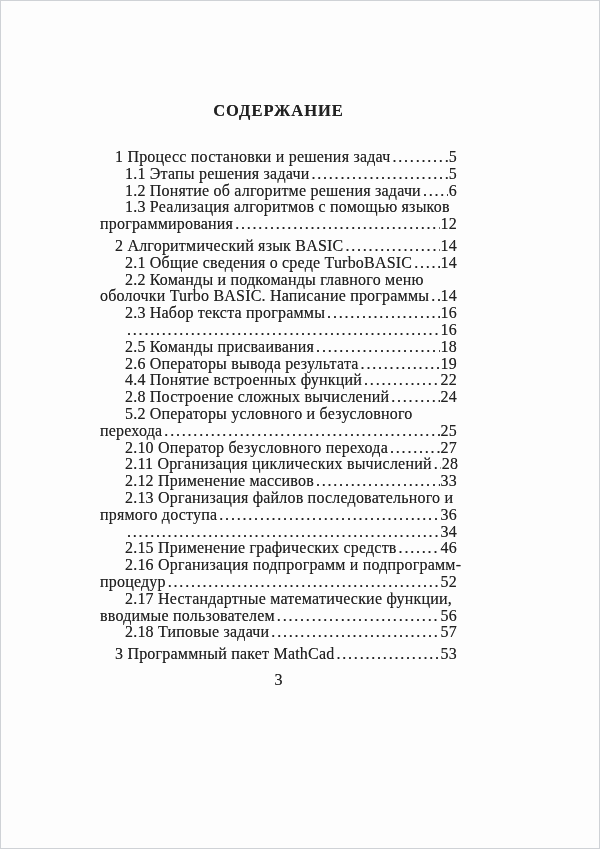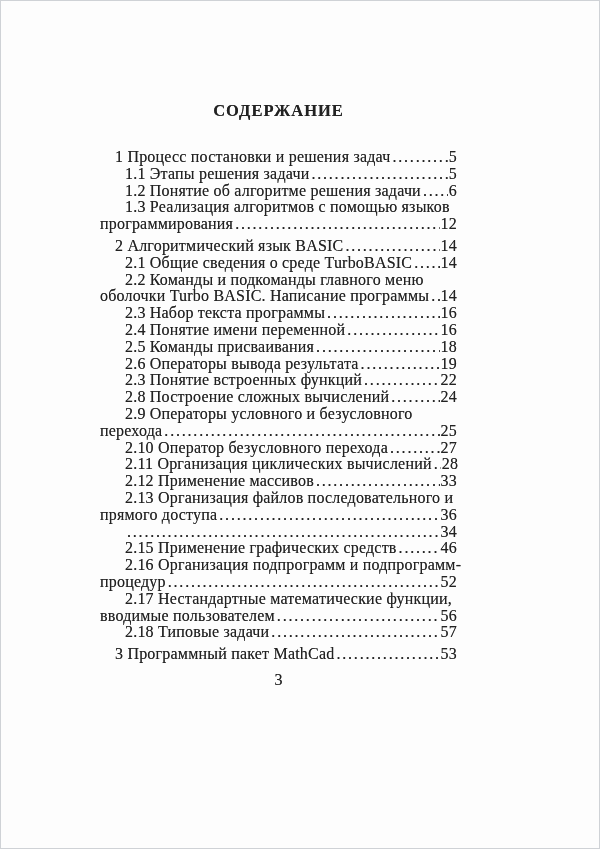--- a/index.html
+++ b/index.html
@@ -149,21 +149,20 @@
 
   <div class="row">
       <span class="txt">2.3 Набор текста программы</span>
       <span class="dots"></span>
       <span class="pg">16</span>
     </div>
       </div>
       <div class="entry lvl2">
 
   <div class="row">
-      <span class="txt">2.4 Понятие имени переменной</span>
       <span class="dots"></span>
       <span class="pg">16</span>
     </div>
       </div>
       <div class="entry lvl2">
 
   <div class="row">
       <span class="txt">2.5 Команды присваивания</span>
       <span class="dots"></span>
       <span class="pg">18</span>
@@ -173,37 +172,37 @@
 
   <div class="row">
       <span class="txt">2.6 Операторы вывода результата</span>
       <span class="dots"></span>
       <span class="pg">19</span>
     </div>
       </div>
       <div class="entry lvl2">
 
   <div class="row">
-      <span class="txt">2.3 Понятие встроенных функций</span>
+      <span class="txt">4.4 Понятие встроенных функций</span>
       <span class="dots"></span>
       <span class="pg">22</span>
     </div>
       </div>
       <div class="entry lvl2">
 
   <div class="row">
       <span class="txt">2.8 Построение сложных вычислений</span>
       <span class="dots"></span>
       <span class="pg">24</span>
     </div>
       </div>
       <div class="entry lvl2">
 
   <div class="row">
-      <span class="txt">2.9 Операторы условного и безусловного</span>
+      <span class="txt">5.2 Операторы условного и безусловного</span>
 
     </div>
         <div class="row cont">
       <span class="txt">перехода</span>
       <span class="dots"></span>
       <span class="pg">25</span>
     </div>
       </div>
       <div class="entry lvl2">
 

